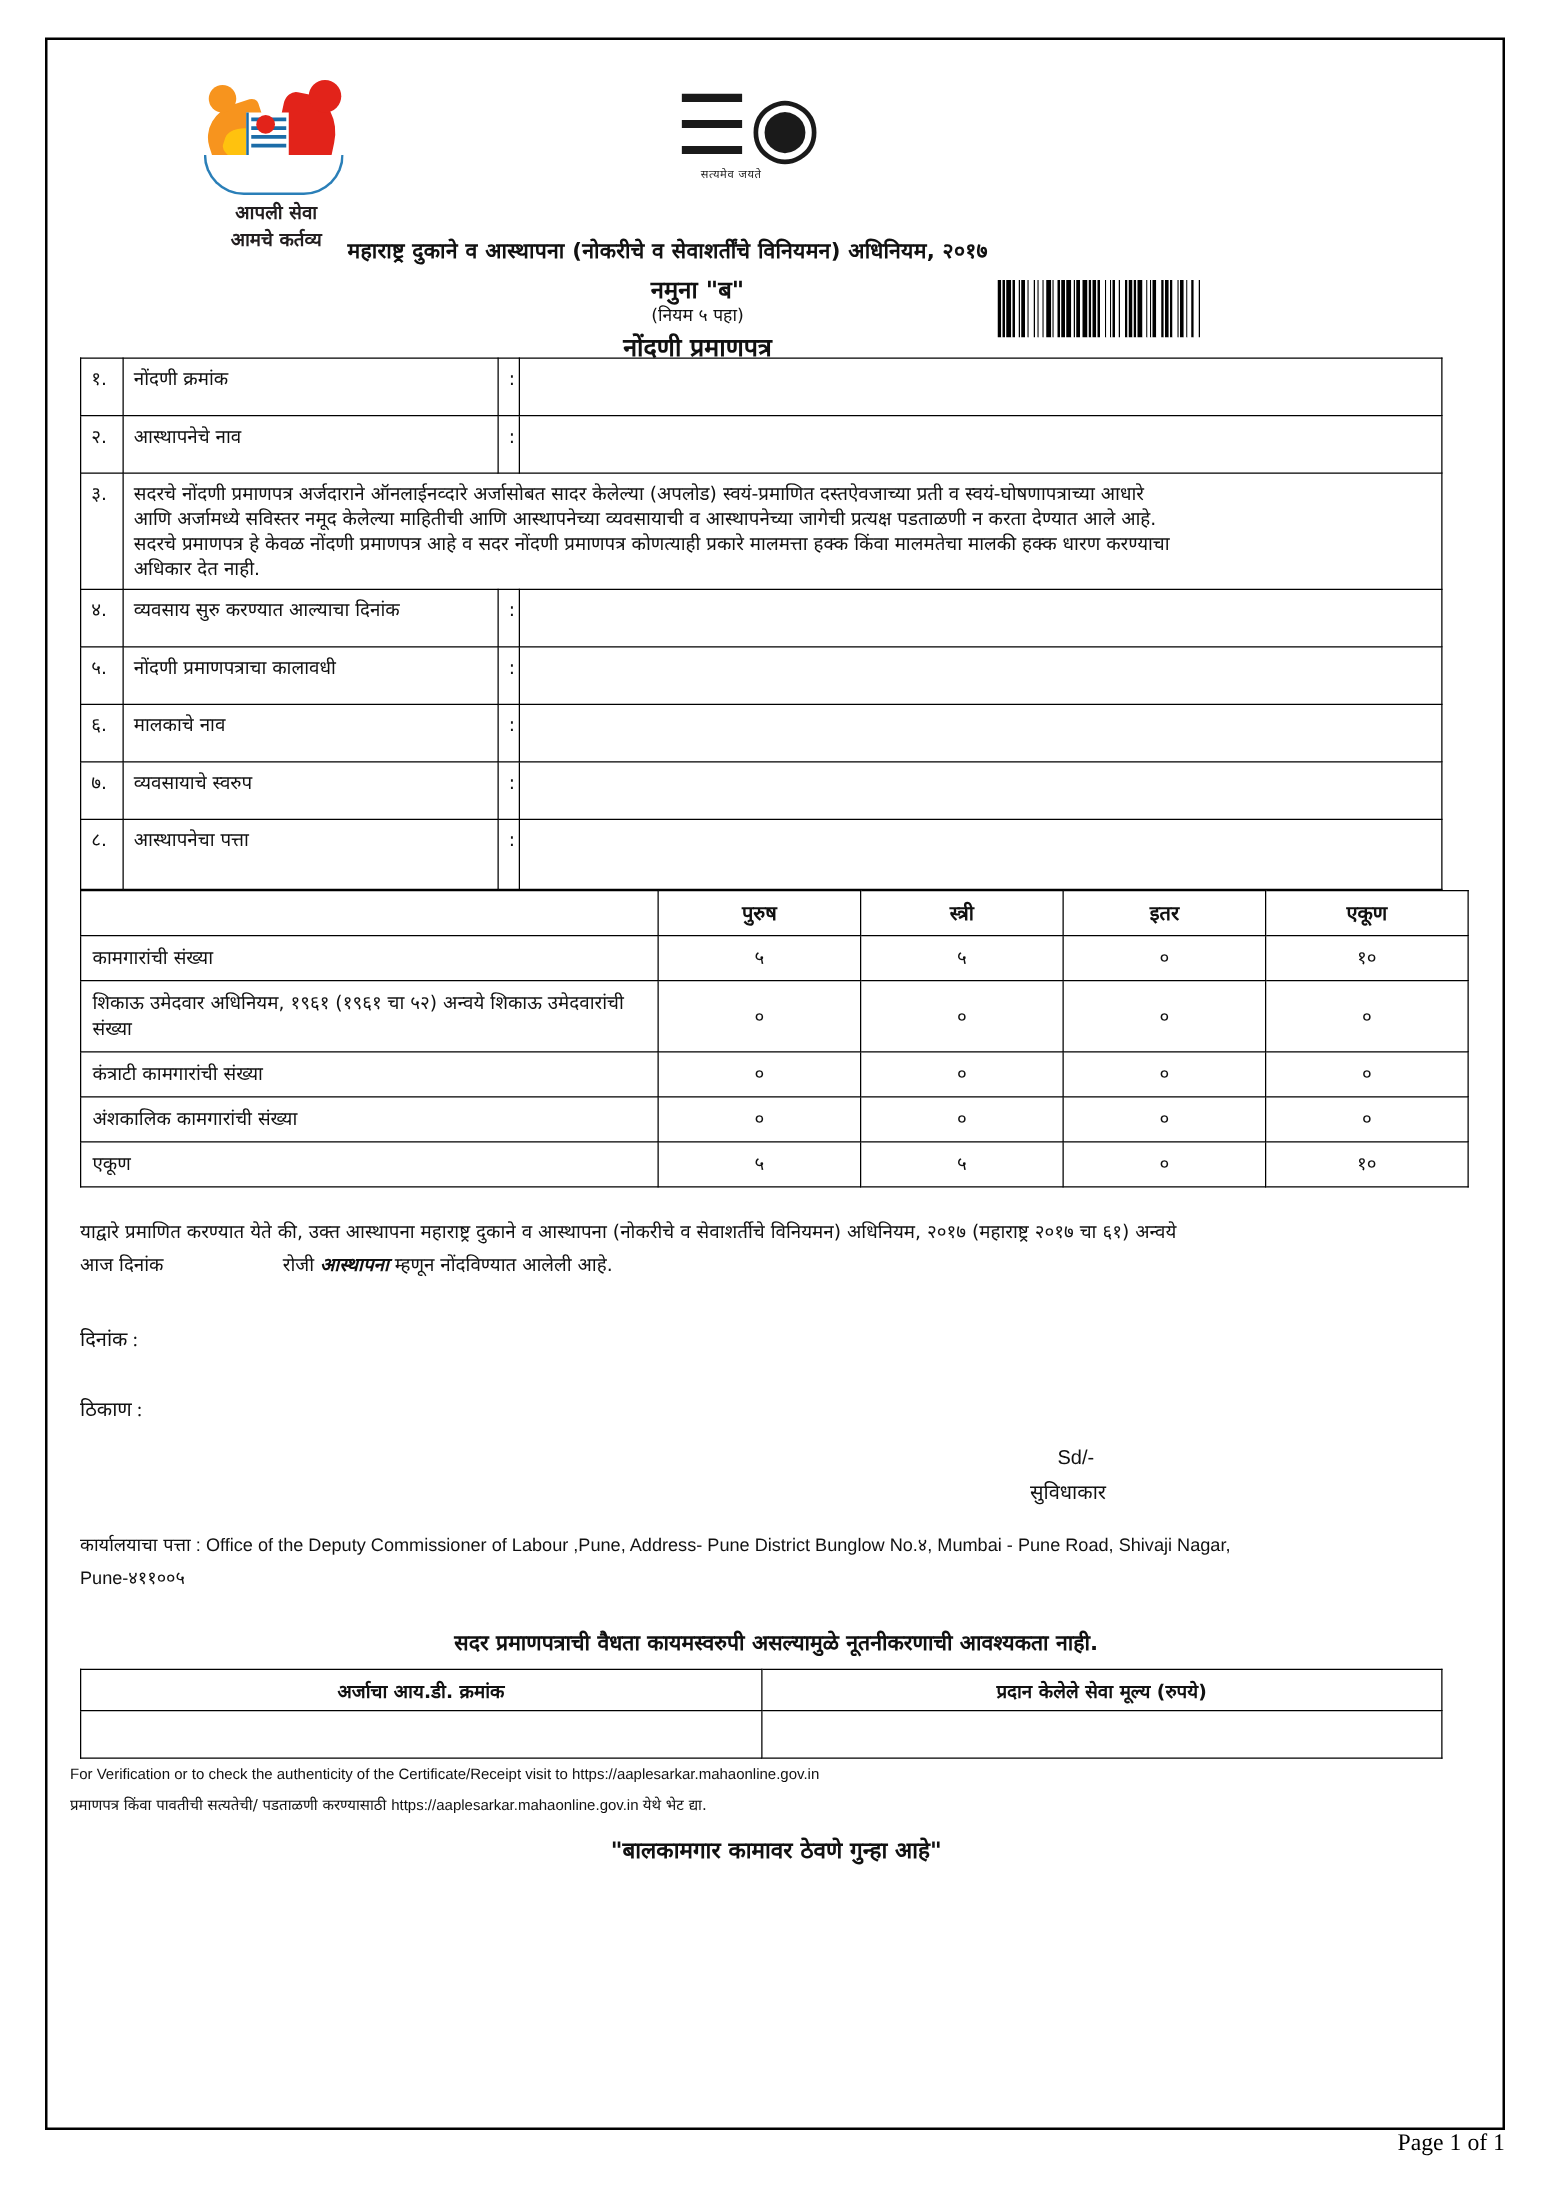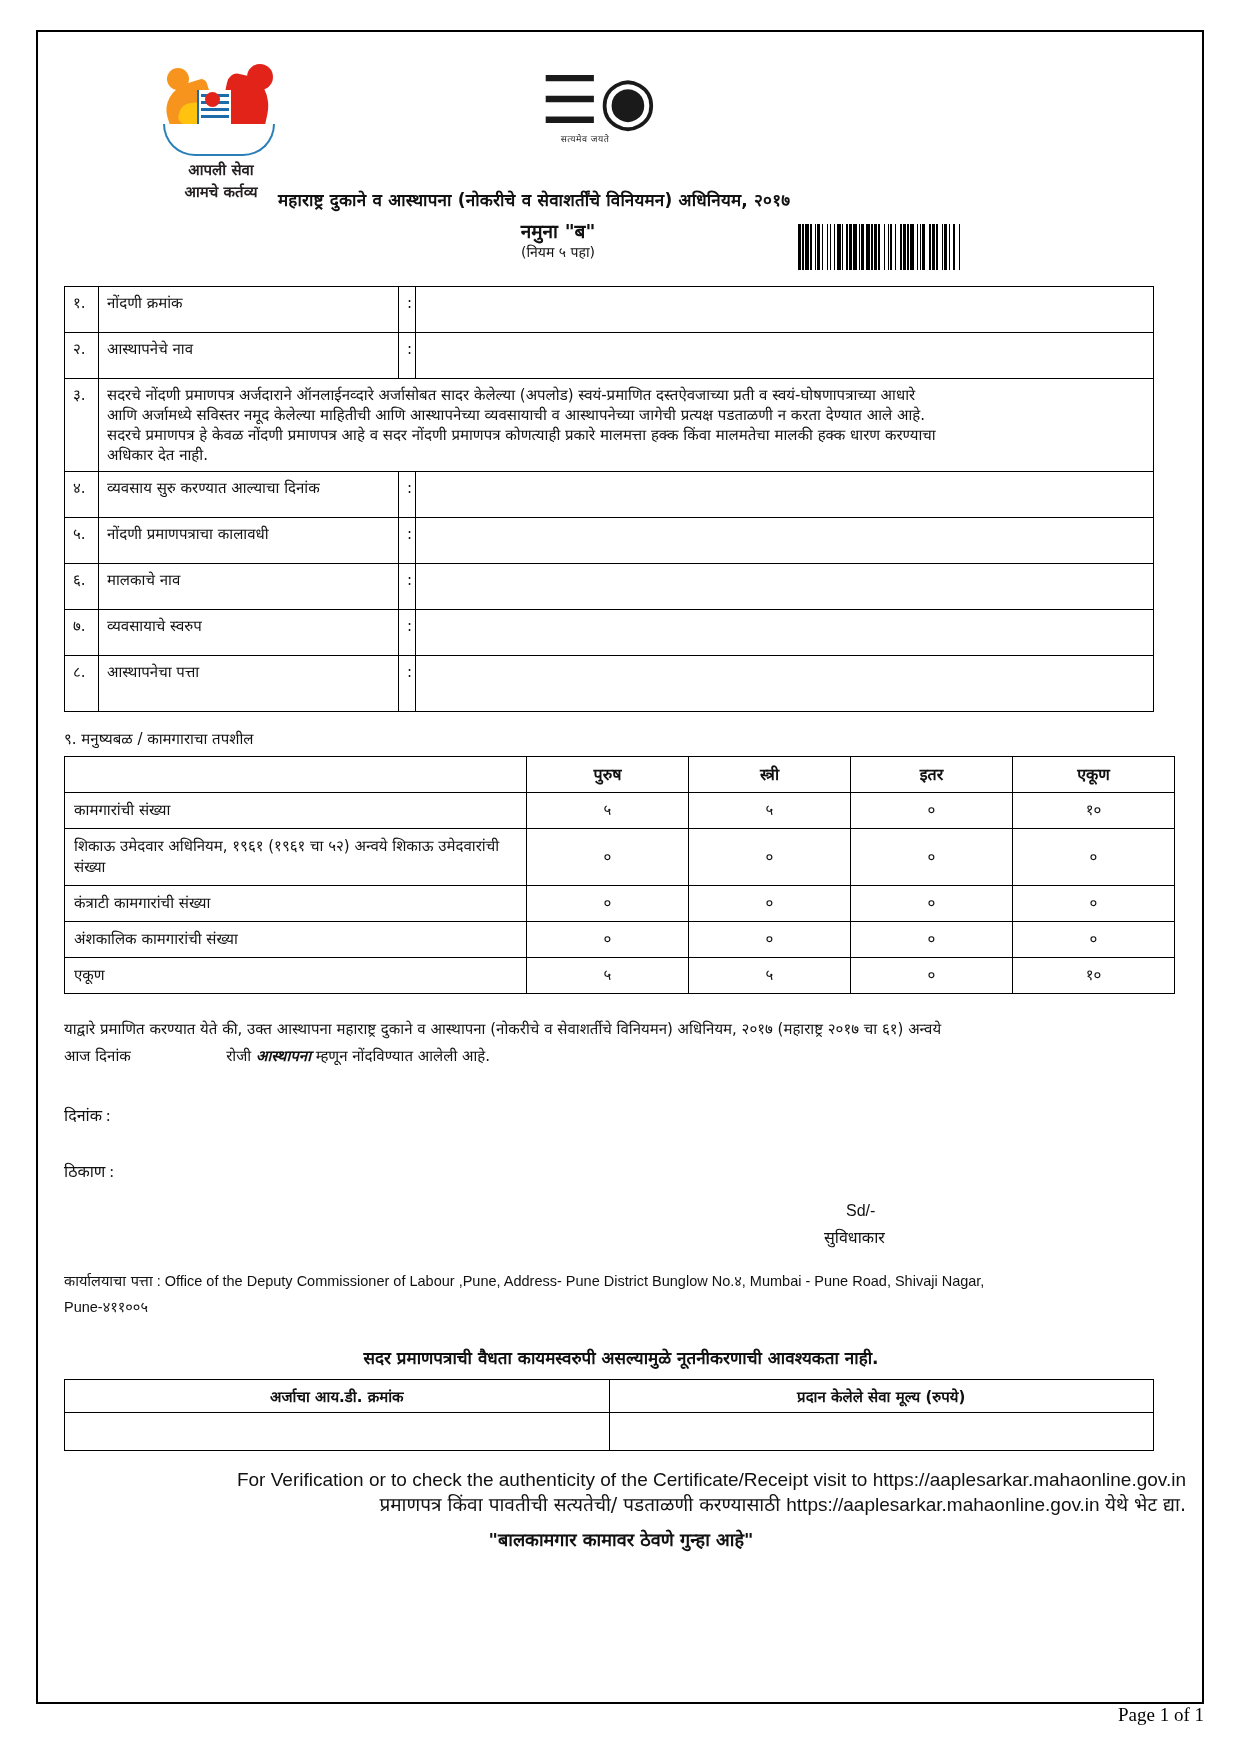--- a/index.html
+++ b/index.html
@@ -265,25 +265,25 @@
     border: 1.6px solid #000;
     font-family: "DejaVu Sans", sans-serif;
     font-size: 15px;
     text-align: center;
     padding: 6px;
   }
   table.fee th { font-weight: bold; }
   table.fee td { height: 38px; }
 
   .verify {
-    text-align: right;
+    text-align: left;
     font-family: "Liberation Sans", sans-serif;
-    font-size: 19px;
+    font-size: 12px;
     line-height: 25px;
-    margin-top: 16px;
+    margin-top: 0;
   }
   .verify .mr { font-family: "DejaVu Sans", sans-serif; }
   .slogan {
     text-align: center;
     font-family: "DejaVu Sans", sans-serif;
     font-weight: bold;
     font-size: 18px;
     margin-top: 10px;
   }
   .pagefoot {
@@ -324,20 +324,21 @@
       </div>
 
       <div class="emblem">
         <div class="glyph">☰◉</div>
         <div class="motto">सत्यमेव जयते</div>
       </div>
 
       <div class="act-title">महाराष्ट्र दुकाने व आस्थापना (नोकरीचे व सेवाशर्तींचे विनियमन) अधिनियम, २०१७</div>
       <div class="form-no">नमुना "ब"</div>
       <div class="rule-ref">(नियम ५ पहा)</div>
+      <div class="cert-title">नोंदणी प्रमाणपत्र</div>
 
       <div class="barcode" id="barcode">
           <span style="width:3px;background:#000"></span>
           <span style="width:1px;background:#fff"></span>
           <span style="width:2px;background:#000"></span>
           <span style="width:1px;background:#fff"></span>
           <span style="width:4px;background:#000"></span>
           <span style="width:1px;background:#fff"></span>
           <span style="width:2px;background:#000"></span>
           <span style="width:3px;background:#fff"></span>
@@ -465,21 +466,20 @@
         </tr>
         <tr class="tall2">
           <td class="num">८.</td>
           <td class="label">आस्थापनेचा पत्ता</td>
           <td class="colon">:</td>
           <td class="value"></td>
         </tr>
       </tbody>
     </table>
 
-    <div class="sec9-title">९. मनुष्यबळ / कामगाराचा तपशील</div>
 
     <table class="staff">
       <thead>
         <tr>
           <th class="col-label"></th>
           <th class="col-v">पुरुष</th>
           <th class="col-v">स्त्री</th>
           <th class="col-v">इतर</th>
           <th class="col-v">एकूण</th>
         </tr>

